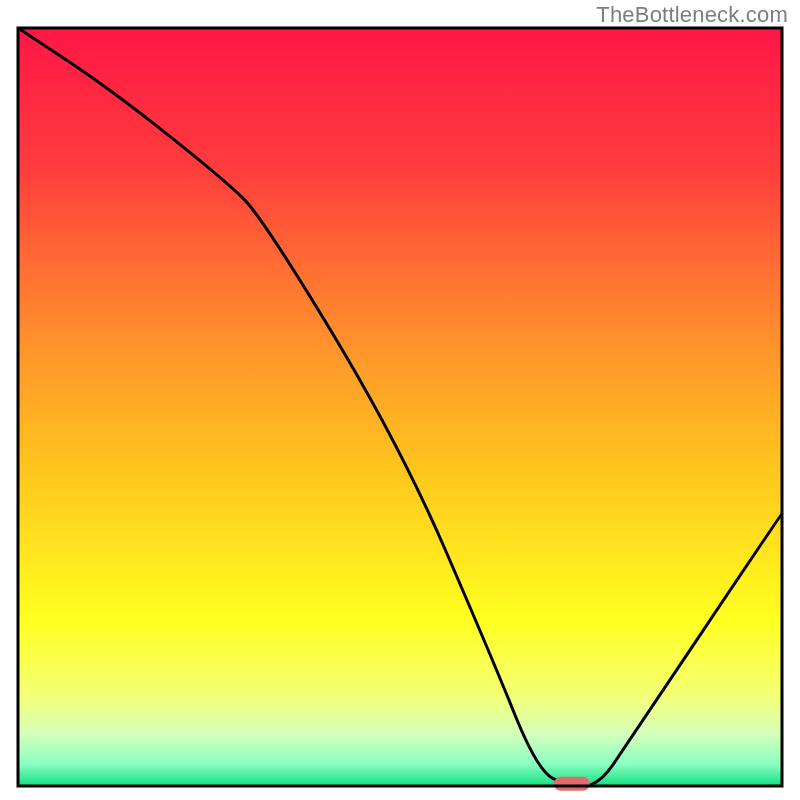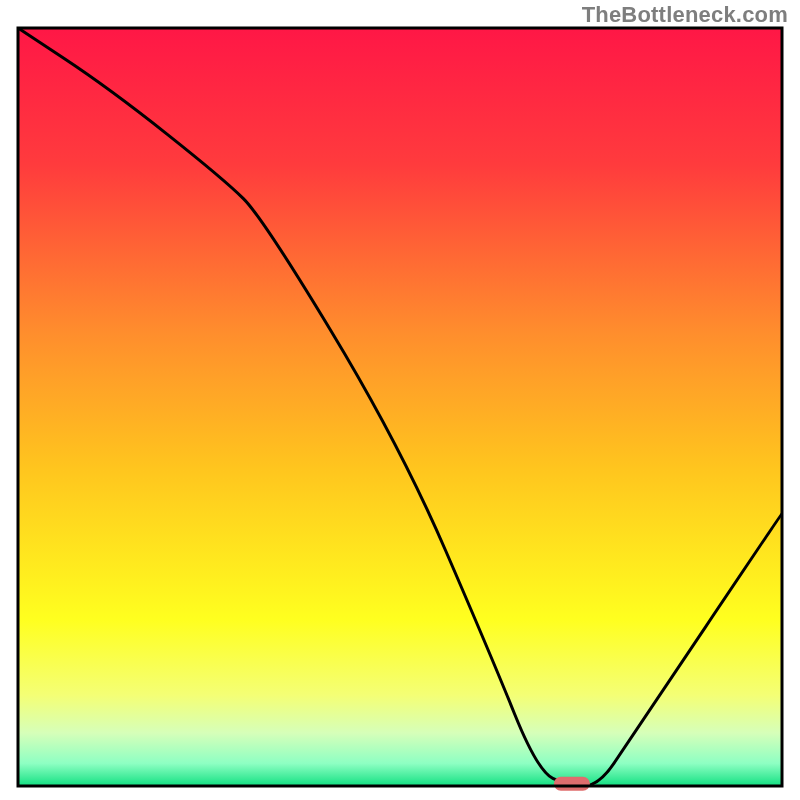--- a/index.html
+++ b/index.html
@@ -15,21 +15,21 @@
     width: 800px;
     height: 800px;
   }
   .watermark {
     position: absolute;
     top: 2px;
     right: 12px;
     font-size: 22px;
     color: #7e7e7e;
     letter-spacing: 0.2px;
-    font-weight: 700;
+    font-weight: 400;
   }
   svg {
     display: block;
   }
 </style>
 </head>
 <body>
 <div class="wrap">
 
 <svg id="chart-svg" width="800" height="800" viewBox="0 0 800 800">

